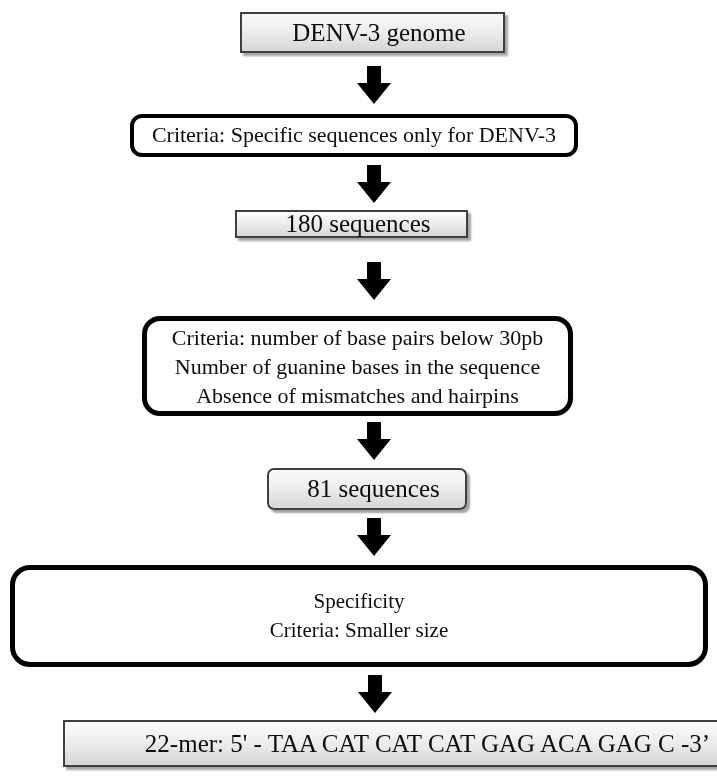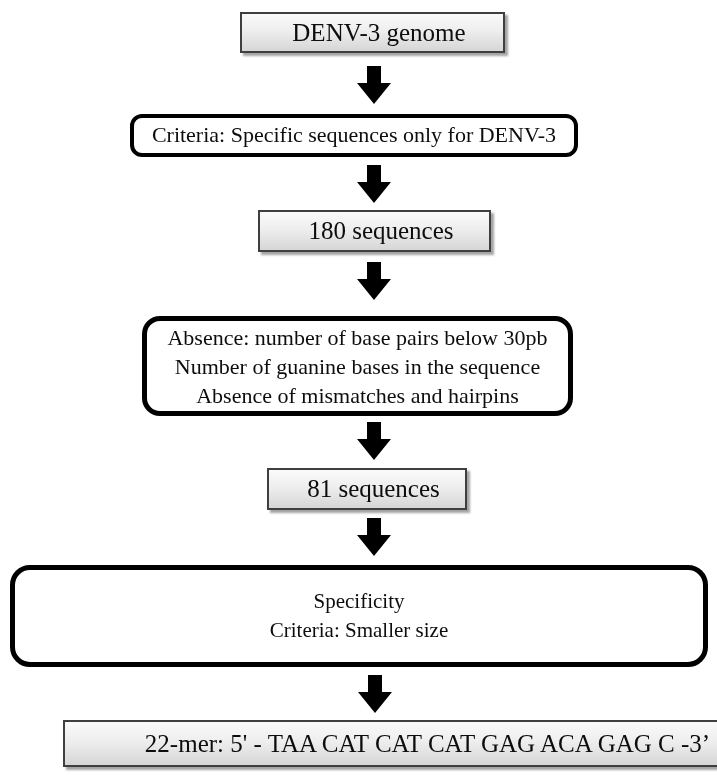--- a/index.html
+++ b/index.html
@@ -61,25 +61,25 @@
     position: absolute;
     width: 34px;
     height: 38px;
   }
 
   
   #n1 { left: 240px; top: 12px;  width: 265px; height: 41px; }
   #a1 { left: 357px; top: 66px; }
   #n2 { left: 130px; top: 114px; width: 448px; height: 43px; }
   #a2 { left: 357px; top: 165px; }
-  #n3 { left: 258px; top: 210px; width: 233px; height: 42px; }
+  #n3 { left: 235px; top: 210px; width: 233px; height: 28px; }
   #a3 { left: 357px; top: 262px; }
   #n4 { left: 142px; top: 316px; width: 431px; height: 100px; }
   #a4 { left: 357px; top: 422px; }
-  #n5 { left: 267px; top: 468px; width: 200px; height: 42px; }
+  #n5 { left: 267px; top: 468px; width: 200px; height: 42px; border-radius: 7px; }
   #a5 { left: 357px; top: 518px; }
   #n6 { left: 10px;  top: 565px; width: 698px; height: 102px; }
   #a6 { left: 358px; top: 675px; }
   #n7 { left: 63px;  top: 720px; width: 716px; height: 47px; }
 </style>
 </head>
 <body>
 
 <div class="canvas">
 
@@ -107,21 +107,21 @@
     <span>180 sequences</span>
   </div>
 
   <div id="a3" class="arrow">
     <svg viewBox="0 0 34 38" width="34" height="38">
       <polygon points="10,0 24,0 24,17 34,17 17,38 0,17 10,17" fill="#000000"></polygon>
     </svg>
   </div>
 
   <div id="n4" class="round-box">
-    <span>Absence: number of base pairs below 30pb</span>
+    <span>Criteria: number of base pairs below 30pb</span>
     <span>Number of guanine bases in the sequence</span>
     <span>Absence of mismatches and hairpins</span>
   </div>
 
   <div id="a4" class="arrow">
     <svg viewBox="0 0 34 38" width="34" height="38">
       <polygon points="10,0 24,0 24,17 34,17 17,38 0,17 10,17" fill="#000000"></polygon>
     </svg>
   </div>
 

